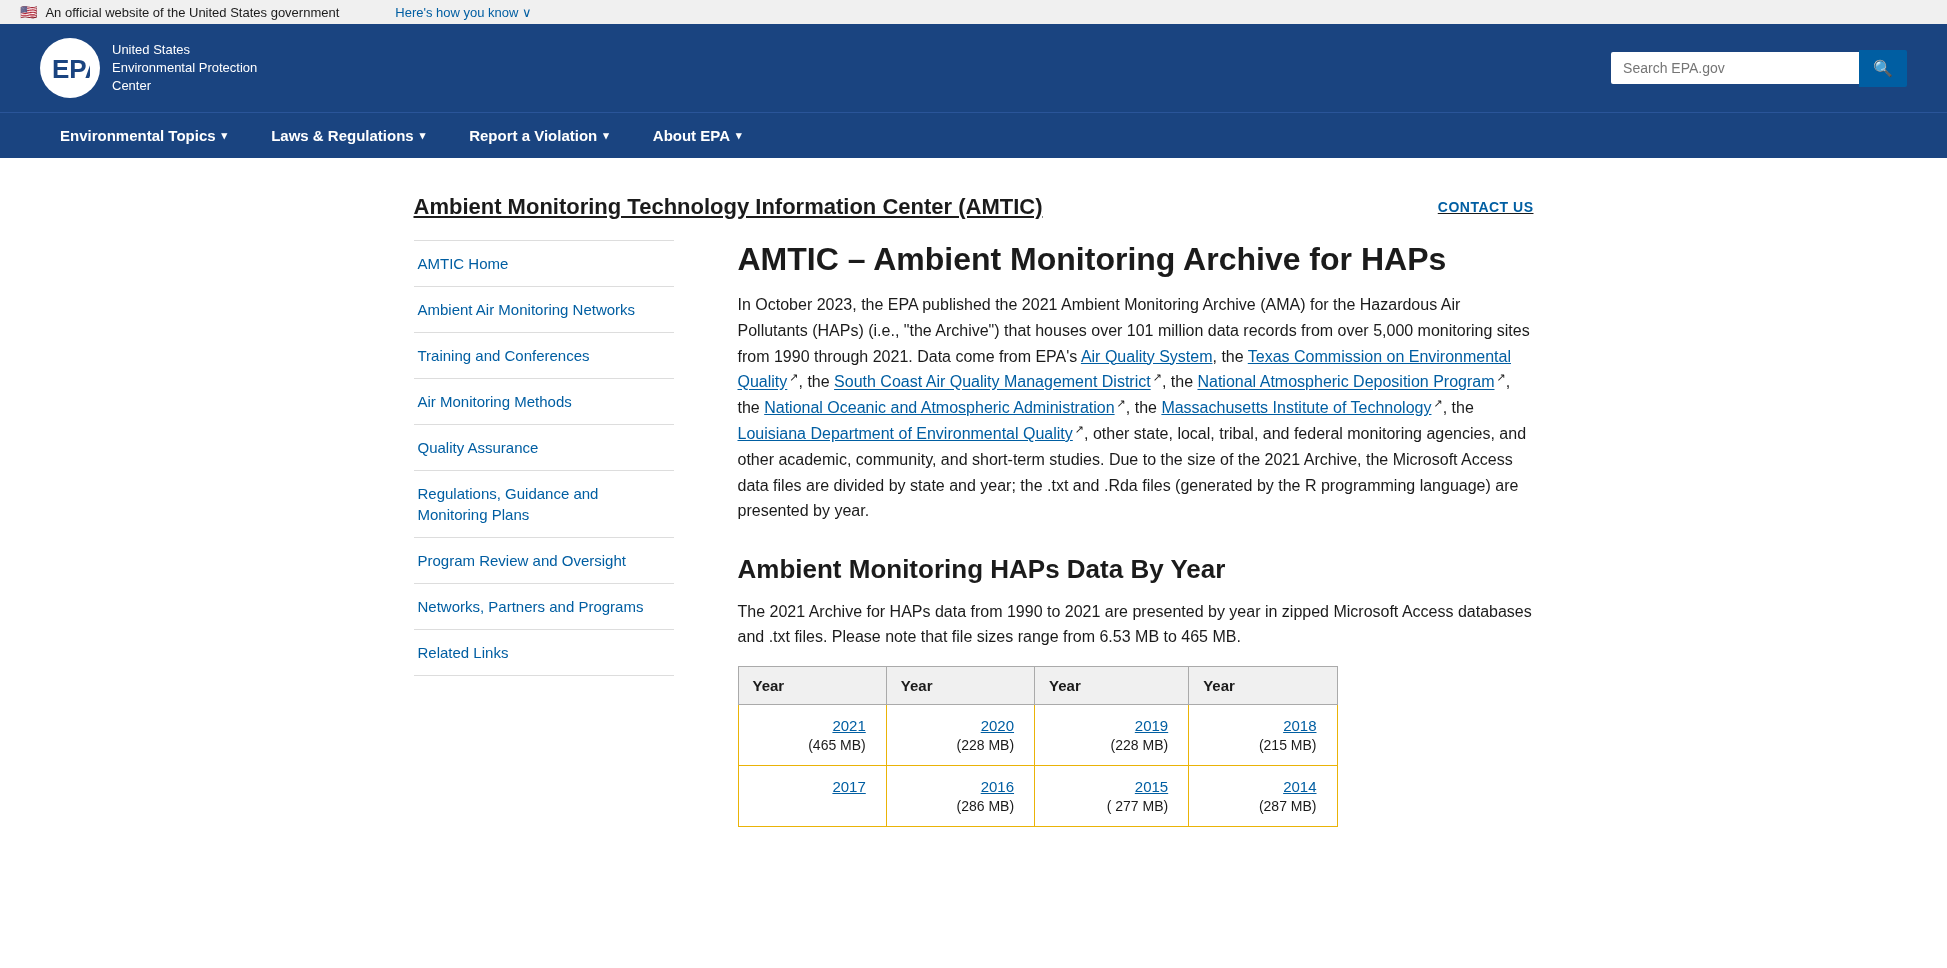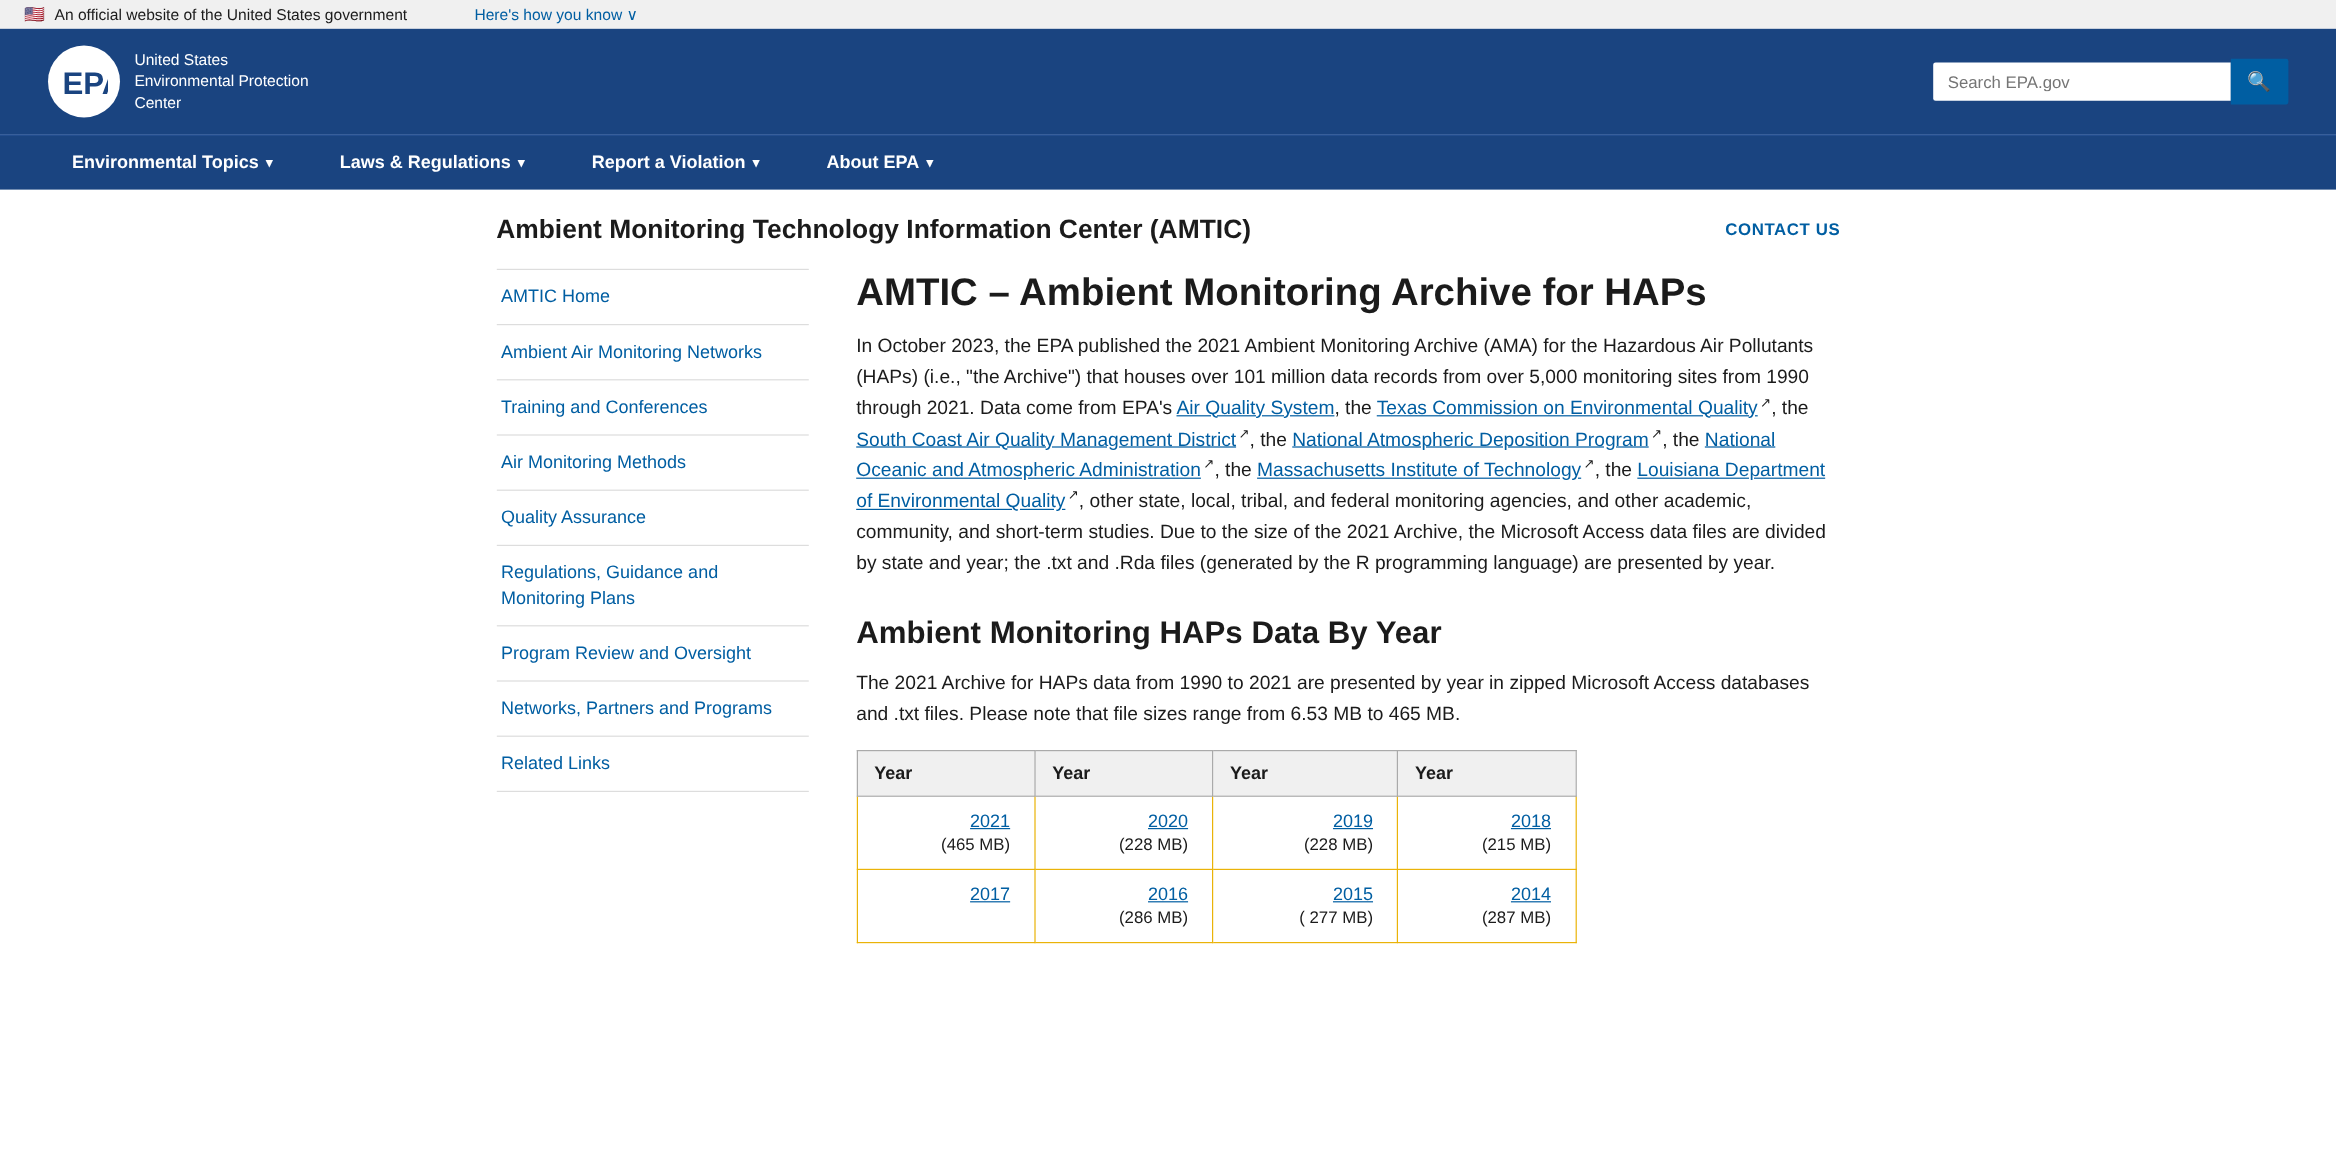--- a/index.html
+++ b/index.html
@@ -67,65 +67,66 @@
       color: #fff;
       font-size: 16px;
     }
 
     
     .main-nav {
       background: #1a4480;
       border-top: 1px solid #2a5599;
       padding: 0 40px;
       display: flex;
-      gap: 16px;
+      gap: 4px;
     }
     .nav-item {
       color: #fff;
       font-size: 15px;
       font-weight: 600;
       padding: 14px 20px;
       cursor: pointer;
       display: flex;
       align-items: center;
       gap: 6px;
       text-decoration: none;
       white-space: nowrap;
     }
     .nav-item .chevron { font-size: 11px; }
 
     
     .page-title-bar {
       max-width: 1200px;
       margin: 0 auto;
-      padding: 20px 40px 10px;
+      padding: 36px 40px 10px;
       display: flex;
       justify-content: space-between;
       align-items: center;
+      text-decoration: underline;
     }
     .page-title-bar h1 {
       font-size: 22px;
       font-weight: 700;
       color: #1b1b1b;
     }
     .contact-link {
       color: #005ea2;
       font-size: 14px;
       font-weight: 700;
       text-decoration: none;
       letter-spacing: 0.5px;
     }
 
     
     .page-layout {
       max-width: 1200px;
       margin: 0 auto;
       padding: 10px 40px 40px;
       display: flex;
-      gap: 40px;
+      gap: 64px;
     }
 
     
     .sidebar {
       width: 260px;
       flex-shrink: 0;
     }
     .sidebar-nav {
       list-style: none;
     }

